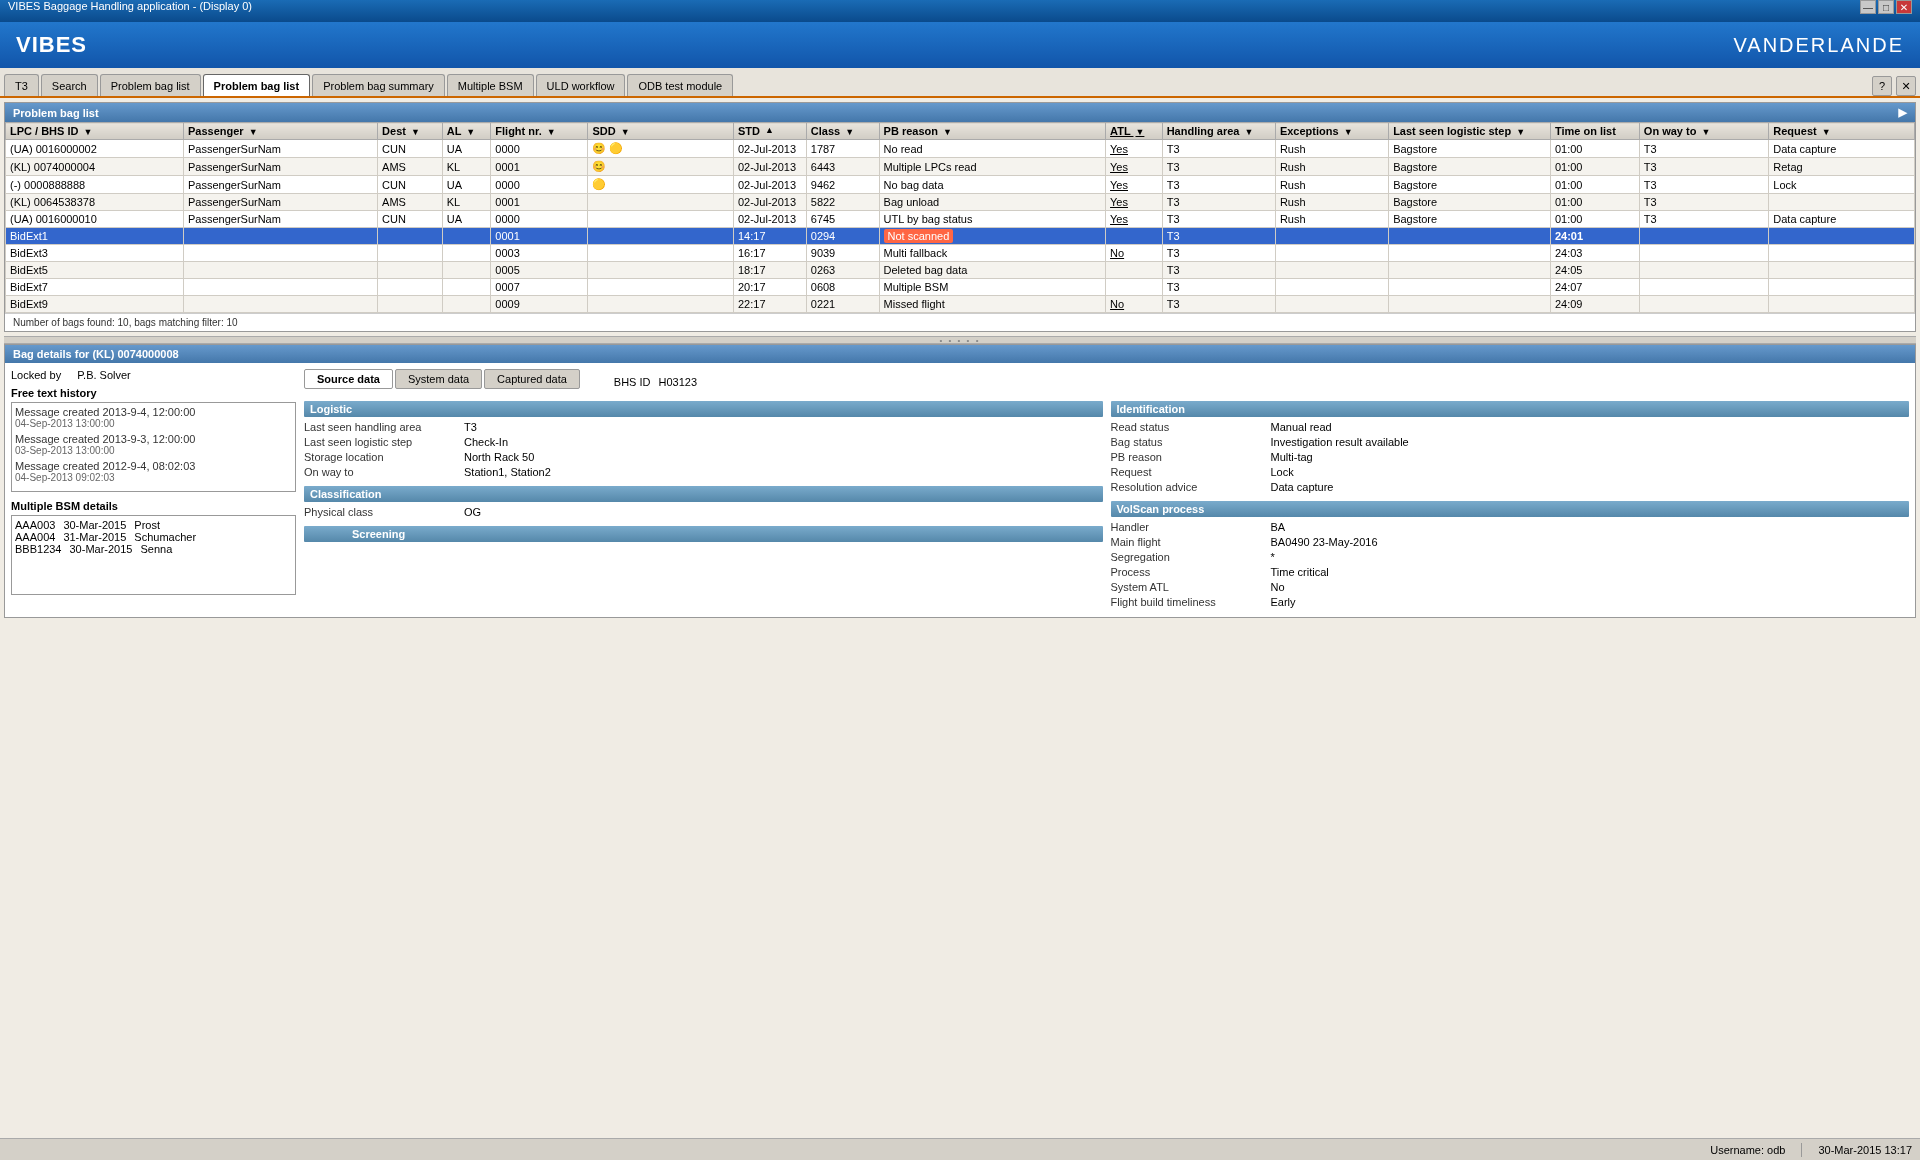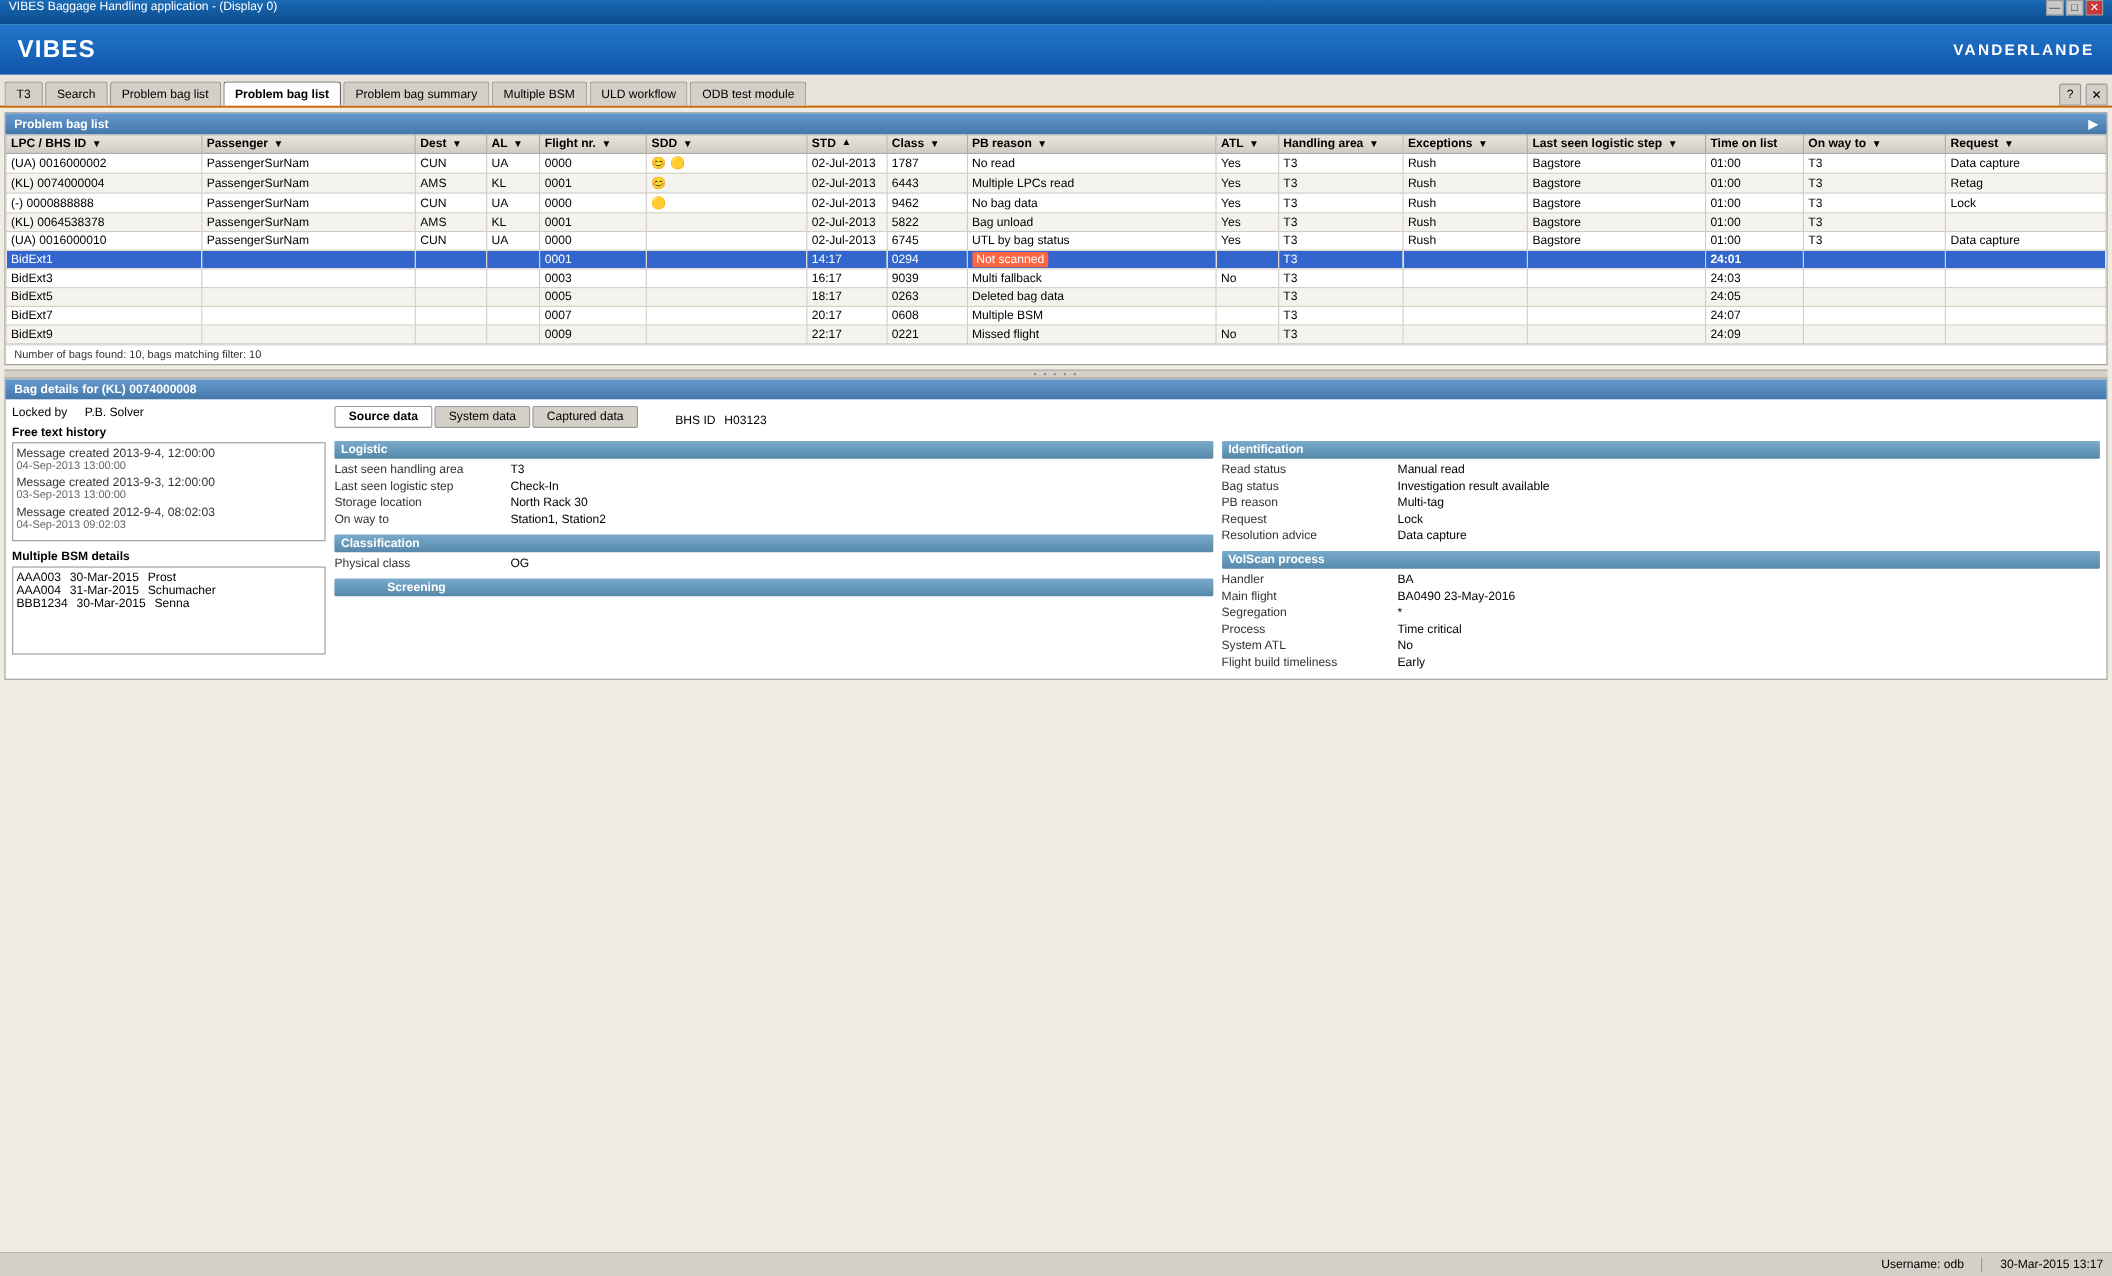--- a/index.html
+++ b/index.html
@@ -27,21 +27,21 @@
     
     #app-header {
       background: linear-gradient(to bottom, #2277cc, #1155aa);
       height: 46px;
       display: flex;
       align-items: center;
       padding: 0 16px;
       justify-content: space-between;
     }
     #app-title { color: white; font-size: 22px; font-weight: bold; letter-spacing: 1px; }
-    #company-name { color: white; font-size: 14px; font-weight: bold; letter-spacing: 2px; }
+    #company-name { color: white; font-size: 20px; font-weight: normal; letter-spacing: 2px; }
 
     
     #tab-bar {
       background: #e8e4dc;
       border-bottom: 2px solid #cc6600;
       display: flex;
       align-items: flex-end;
       padding: 3px 4px 0 4px;
       height: 30px;
     }
@@ -227,21 +227,21 @@
     
     .col-lpc { width: 110px; }
     .col-passenger { width: 120px; }
     .col-dest { width: 40px; }
     .col-al { width: 30px; }
     .col-flight { width: 60px; }
     .col-sdd { width: 90px; }
     .col-std { width: 45px; }
     .col-class { width: 45px; }
     .col-pbreason { width: 140px; }
-    .col-atl { width: 35px; }
+    .col-atl { width: 35px; text-decoration: underline; }
     .col-handling { width: 70px; }
     .col-exceptions { width: 70px; }
     .col-lastseen { width: 100px; }
     .col-timeon { width: 55px; }
     .col-onwayto { width: 80px; }
     .col-request { width: 90px; }
   </style>
 </head>
 <body>
 
@@ -563,21 +563,21 @@
             <div class="field-row">
               <span class="field-label">Last seen handling area</span>
               <span class="field-value">T3</span>
             </div>
             <div class="field-row">
               <span class="field-label">Last seen logistic step</span>
               <span class="field-value">Check-In</span>
             </div>
             <div class="field-row">
               <span class="field-label">Storage location</span>
-              <span class="field-value">North Rack 30</span>
+              <span class="field-value">North Rack 50</span>
             </div>
             <div class="field-row">
               <span class="field-label">On way to</span>
               <span class="field-value">Station1, Station2</span>
             </div>
 
             <div class="section-header" style="margin-top:8px;">Classification</div>
             <div class="field-row">
               <span class="field-label">Physical class</span>
               <span class="field-value">OG</span>

